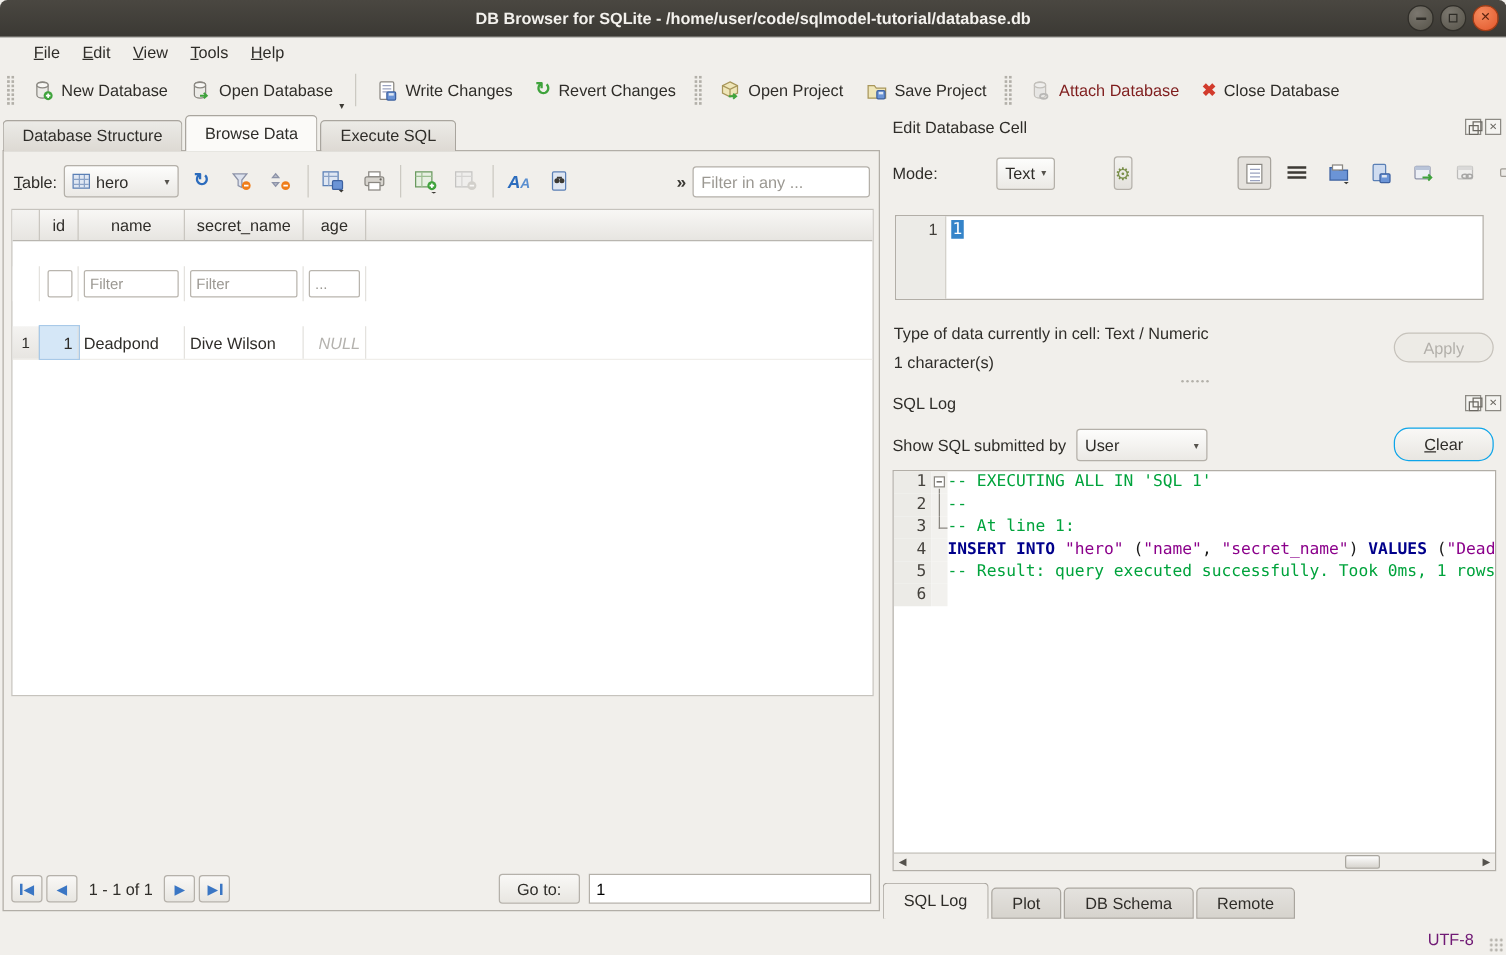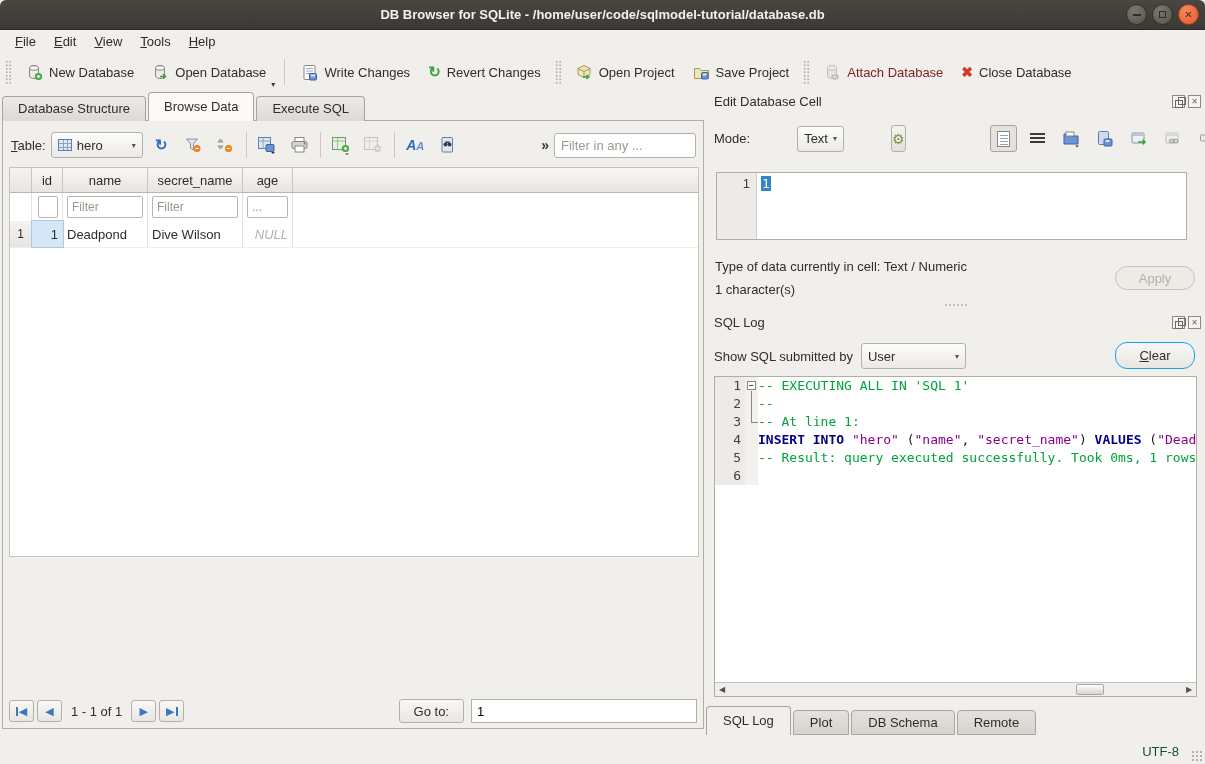--- a/index.html
+++ b/index.html
@@ -14,21 +14,21 @@
   .titlebar .title { position:absolute; left:0; right:0; top:0; line-height:29px; text-align:center;
     color:#f3f1ed; font-weight:bold; white-space:nowrap; }
   .winctl { position:absolute; right:6px; top:4px; display:flex; gap:5px; }
   .wbtn { width:21px; height:21px; border-radius:50%; border:1px solid #302e29;
     background:radial-gradient(circle at 35% 30%, #7b776f, #565349); color:#d9d6d0;
     display:flex; align-items:center; justify-content:center; font-size:10px; line-height:1; cursor:default; }
   .wbtn.close { background:radial-gradient(circle at 35% 30%, #f58b5e, #e2572b); color:#5e2410; border-color:#a33d16; }
   .wbtn .dash { width:8px; height:2px; background:#2e2c27; }
   .wbtn .sq { width:7px; height:7px; border:1.5px solid #2e2c27; }
   
-  .menubar { position:absolute; left:0; top:30px; width:100%; height:23px; display:flex; align-items:center; padding-left:6px; }
+  .menubar { position:absolute; left:0; top:30px; width:100%; height:23px; display:flex; align-items:center; padding-left:18px; }
   .menu-item { display:inline-block; padding:2px 9px; cursor:default; }
   .menu-item::first-letter { text-decoration:underline; }
   
   .toolbar { position:absolute; left:0; top:53px; width:100%; height:38px; display:flex; align-items:center; }
   .tb-handle { width:7px; height:24px; margin:0 5px;
     background-image:radial-gradient(#b3b0a9 1px, transparent 1.2px); background-size:3.5px 3.5px; }
   .tb-sep { width:1px; height:26px; background:#ccc9c2; margin:0 7px; }
   .tb-btn { display:flex; align-items:center; gap:6px; padding:5px 9px; border-radius:3px; cursor:default; white-space:nowrap; }
   .tb-btn.disabled { color:#7f1d1d; }
   .caret { font-size:8px; color:#3c3a35; align-self:flex-end; margin:0 2px 2px -4px; }
@@ -54,21 +54,21 @@
   .grid-ico::after { content:""; position:absolute; top:0; bottom:0; left:4px; width:1px; background:#8aa2c6; box-shadow:4px 0 0 #8aa2c6; }
   .chev { font-weight:bold; font-size:14px; color:#3c3a35; margin-left:auto; }
   .filter-any { width:142px; height:25px; border:1px solid #b4b0a9; border-radius:3px; background:#fff;
     font-family:"Liberation Sans",sans-serif; font-size:13px; padding:0 6px; color:#2f2d29; }
   input::placeholder { color:#9b9892; opacity:1; }
   
   .grid { position:absolute; left:6px; top:46px; width:690px; height:390px; background:#fff; border:1px solid #c6c3bd; overflow:hidden; }
   .g-head { display:flex; height:25px; background:linear-gradient(#f8f7f5,#e7e5e1); border-bottom:1px solid #b9b6b0; }
   .g-head .hc { border-right:1px solid #c9c6c0; display:flex; align-items:center; justify-content:center; }
   .g-head .hc.fill { flex:1; border-right:none; }
-  .g-row { display:flex; height:28px; align-items:center; }
+  .g-row { display:flex; height:28px; align-items:center;margin-top:20px; }
   .g-row .c { height:100%; display:flex; align-items:center; padding:0 4px; border-right:1px solid #e4e2de; }
   .rowhdr { width:22px; flex:0 0 22px; background:linear-gradient(#f4f3f1,#e7e5e1); border-right:1px solid #c9c6c0 !important;
     justify-content:center; font-size:12px; }
   .col-id { width:31px; flex:0 0 31px; justify-content:flex-end; }
   .col-name { width:85px; flex:0 0 85px; }
   .col-secret { width:95px; flex:0 0 95px; }
   .col-age { width:50px; flex:0 0 50px; justify-content:flex-end; }
   .f-in { width:100%; height:22px; border:1px solid #b9b5ae; border-radius:2px; background:#fff;
     font-family:"Liberation Sans",sans-serif; font-size:12px; padding:0 4px; }
   .g-row.data { height:27px; border-bottom:1px solid #f0eeea; }
@@ -139,21 +139,21 @@
   .hs-arrow { position:absolute; top:0; width:14px; height:13px; color:#55524d; font-size:8px; line-height:13px; text-align:center; cursor:default; }
   .hs-thumb { position:absolute; left:361px; top:1px; width:28px; height:11px; border:1px solid #aaa7a0; border-radius:2px;
     background:linear-gradient(#fdfdfd,#d8d5cf); cursor:default; }
   
   .dock-tabs { position:absolute; left:0; top:614px; display:flex; align-items:flex-end; height:29px; }
   .dtab { height:25px; line-height:24px; padding:0 16px; background:linear-gradient(#e4e2de,#d6d3cd);
     border:1px solid #a9a59e; border-radius:4px 4px 0 0; margin-right:2px; cursor:default; }
   .dtab.active { height:29px; line-height:28px; background:#f1efeb; border-bottom:none; }
   
   .statusbar { position:absolute; left:0; bottom:0; width:100%; height:24px; }
-  .enc { position:absolute; right:26px; top:4px; color:#14532d; }
+  .enc { position:absolute; right:26px; top:4px; color:#701a75; }
   .grip { position:absolute; right:2px; bottom:2px; width:12px; height:12px;
     background-image:radial-gradient(#b3b0a9 1px, transparent 1.2px); background-size:4px 4px; }
   svg { display:block; }
 </style>
 </head>
 <body>
 
 <div id="win">
 
   <div class="titlebar">

